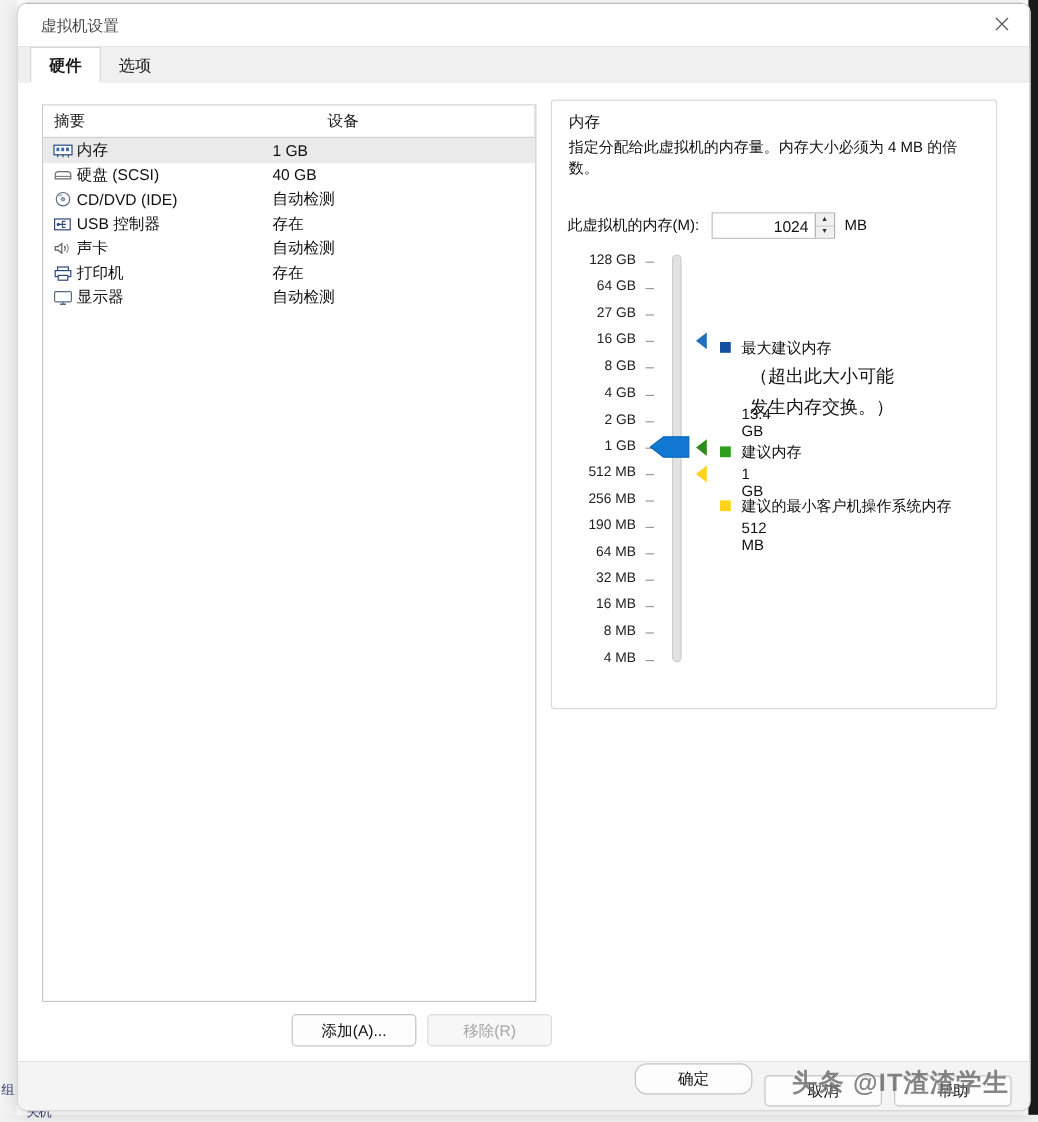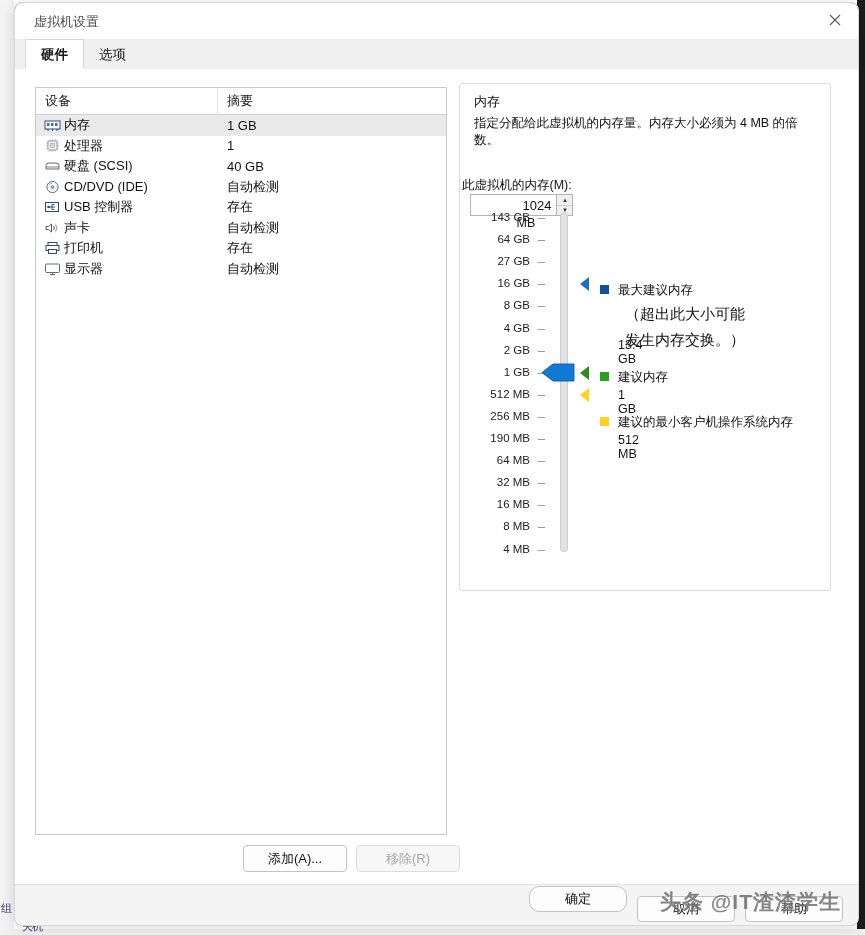--- a/index.html
+++ b/index.html
@@ -91,21 +91,21 @@
   #btn-add{position:absolute;left:228px;top:776px;width:104px;height:27px;}
   #btn-remove{position:absolute;left:341px;top:776px;width:104px;height:27px;}
 
   
   .memgroup{
     position:absolute;left:444px;top:14px;width:372px;height:508px;
     border:1px solid #dadada;border-radius:3px;background:#fff;box-sizing:border-box;
   }
   .mem-title{position:absolute;left:14px;top:9px;font-size:13px;color:#111;}
   .mem-desc{position:absolute;left:14px;top:31px;width:340px;font-size:12.5px;line-height:17px;color:#111;}
-  .mem-field-row{position:absolute;left:2px;top:93px;display:flex;align-items:center;flex-direction:column;}
+  .mem-field-row{position:absolute;left:13px;top:93px;display:flex;align-items:center;}
   .mem-field-label{font-size:12.5px;margin-right:10px;}
   .spin-wrap{display:flex;height:22px;border:1px solid #b4b4b4;background:#fff;box-sizing:border-box;}
   .spin-input{
     width:78px;border:none;outline:none;text-align:right;padding-right:5px;
     font-family:"Liberation Sans","DejaVu Sans",sans-serif;font-size:13px;color:#111;
     background:#fff;
   }
   .spin-btns{width:15px;display:flex;flex-direction:column;border-left:1px solid #b4b4b4;background:#f0f0f0;}
   .spin-b{
     flex:1;display:flex;align-items:center;justify-content:center;cursor:pointer;
@@ -179,51 +179,38 @@
 
   <div class="tabstrip">
     <div class="tab active" id="tab0">硬件</div>
     <div class="tab inactive" id="tab1">选项</div>
   </div>
 
   <div class="dlg-body">
 
     <div class="devbox">
       <div class="dev-header">
+        <div class="dev-th c2">摘要</div>
         <div class="dev-th c1">设备</div>
-        <div class="dev-th c2">摘要</div>
       </div>
       <div id="device-rows">
           <div class="dev-row selected">
             <div class="dev-c1">
               <span>
                 <svg class="dev-ico" viewBox="0 0 17 14">
                   <rect x="1" y="3" width="15" height="8" fill="#fff" stroke="#2c4a7c" stroke-width="1"></rect>
                   <rect x="3" y="5" width="2.5" height="3" fill="#3a6ea8"></rect>
                   <rect x="7" y="5" width="2.5" height="3" fill="#3a6ea8"></rect>
                   <rect x="11" y="5" width="2.5" height="3" fill="#3a6ea8"></rect>
                   <path d="M4 11 v2 M8.5 11 v2 M13 11 v2" stroke="#2c4a7c" stroke-width="1"></path>
                 </svg>
               </span>
               <span class="dev-label">内存</span>
             </div>
             <div class="dev-c2">1 GB</div>
-          </div>
-          <div class="dev-row">
-            <div class="dev-c1">
-              <span>
-                <svg class="dev-ico" viewBox="0 0 17 14">
-                  <rect x="4" y="2" width="9" height="9" fill="#f4f4f4" stroke="#9aa0a6" stroke-width="1"></rect>
-                  <rect x="6.5" y="4.5" width="4" height="4" fill="#d6dade" stroke="#9aa0a6" stroke-width=".6"></rect>
-                  <path d="M6 2 V0.5 M8.5 2 V0.5 M11 2 V0.5 M6 11 v1.5 M8.5 11 v1.5 M11 11 v1.5 M4 4 H2.5 M4 6.5 H2.5 M4 9 H2.5 M13 4 h1.5 M13 6.5 h1.5 M13 9 h1.5" stroke="#9aa0a6" stroke-width=".9"></path>
-                </svg>
-              </span>
-              <span class="dev-label">处理器</span>
-            </div>
-            <div class="dev-c2">1</div>
           </div>
           <div class="dev-row">
             <div class="dev-c1">
               <span>
                 <svg class="dev-ico" viewBox="0 0 17 14">
                   <path d="M2 10 V6.5 Q2 4 5 4 H12 Q15 4 15 6.5 V10 Z" fill="#fbfbfb" stroke="#6b6b6b" stroke-width="1"></path>
                   <path d="M2 8 H15" stroke="#6b6b6b" stroke-width=".8"></path>
                 </svg>
               </span>
               <span class="dev-label">硬盘 (SCSI)</span>
@@ -313,21 +300,21 @@
           <span class="spin-btns">
             <span class="spin-b up">▲</span>
             <span class="spin-b down">▼</span>
           </span>
         </span>
         <span class="mem-unit">MB</span>
       </div>
 
       <div class="slider-area">
         <div class="scale-labels" id="scale-labels">
-            <div class="scale-label" style="top: -1px;">143 GB</div>
+            <div class="scale-label" style="top: -1px;">128 GB</div>
             <div class="scale-label" style="top: 21.1px;">64 GB</div>
             <div class="scale-label" style="top: 43.2px;">27 GB</div>
             <div class="scale-label" style="top: 65.3px;">16 GB</div>
             <div class="scale-label" style="top: 87.4px;">8 GB</div>
             <div class="scale-label" style="top: 109.5px;">4 GB</div>
             <div class="scale-label" style="top: 131.6px;">2 GB</div>
             <div class="scale-label" style="top: 153.7px;">1 GB</div>
             <div class="scale-label" style="top: 175.8px;">512 MB</div>
             <div class="scale-label" style="top: 197.9px;">256 MB</div>
             <div class="scale-label" style="top: 220px;">190 MB</div>

